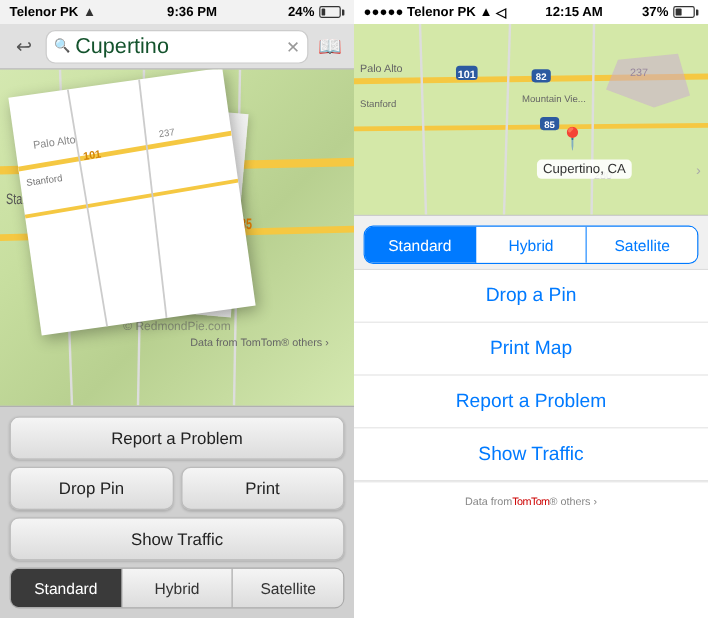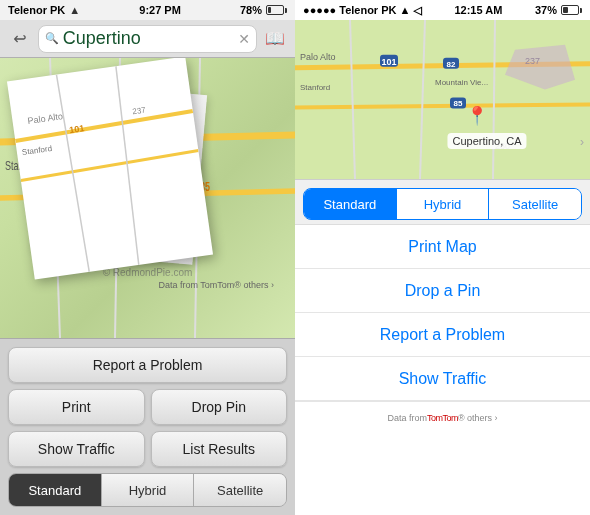--- a/index.html
+++ b/index.html
@@ -438,23 +438,23 @@
 </head>
 <body>
 
 <div class="left-panel">
 
   <div class="left-status-bar">
     <div class="left-status-left">
       <span>Telenor PK</span>
       <span class="wifi-icon">▲</span>
     </div>
-    <span>9:27 PM</span>
+    <span>9:36 PM</span>
     <div class="left-status-right">
-      <span>78%</span>
+      <span>24%</span>
       <div class="battery">
         <div class="battery-body">
           <div class="battery-fill battery-fill-left" style="width:22%"></div>
         </div>
         <div class="battery-tip"></div>
       </div>
     </div>
   </div>
 
   <div class="left-search-bar">
@@ -502,26 +502,25 @@
 
     <div class="watermark">© RedmondPie.com</div>
     <div class="tomtom-credit">
       <span>Data from TomTom® others ›</span>
     </div>
   </div>
 
   <div class="left-buttons">
     <div class="btn-full">Report a Problem</div>
     <div class="btn-row">
+      <div class="btn-half">Drop Pin</div>
       <div class="btn-half">Print</div>
-      <div class="btn-half">Drop Pin</div>
     </div>
     <div class="btn-row">
       <div class="btn-half">Show Traffic</div>
-      <div class="btn-half">List Results</div>
     </div>
     <div class="segment-control">
       <div class="seg-btn active">Standard</div>
       <div class="seg-btn inactive">Hybrid</div>
       <div class="seg-btn inactive">Satellite</div>
     </div>
   </div>
 </div>
 
 <div class="right-panel">
@@ -579,22 +578,22 @@
     <div class="right-chevron">›</div>
   </div>
 
   <div class="right-segment">
     <div class="right-seg-btn active">Standard</div>
     <div class="right-seg-btn inactive">Hybrid</div>
     <div class="right-seg-btn inactive">Satellite</div>
   </div>
 
   <div class="right-menu">
+    <div class="right-menu-item">Drop a Pin</div>
     <div class="right-menu-item">Print Map</div>
-    <div class="right-menu-item">Drop a Pin</div>
     <div class="right-menu-item">Report a Problem</div>
     <div class="right-menu-item">Show Traffic</div>
     <div class="right-tomtom">
       <span>Data from </span>
       <span class="tomtom-logo">TomTom</span>
       <span>® others ›</span>
     </div>
   </div>
 
 </div>

